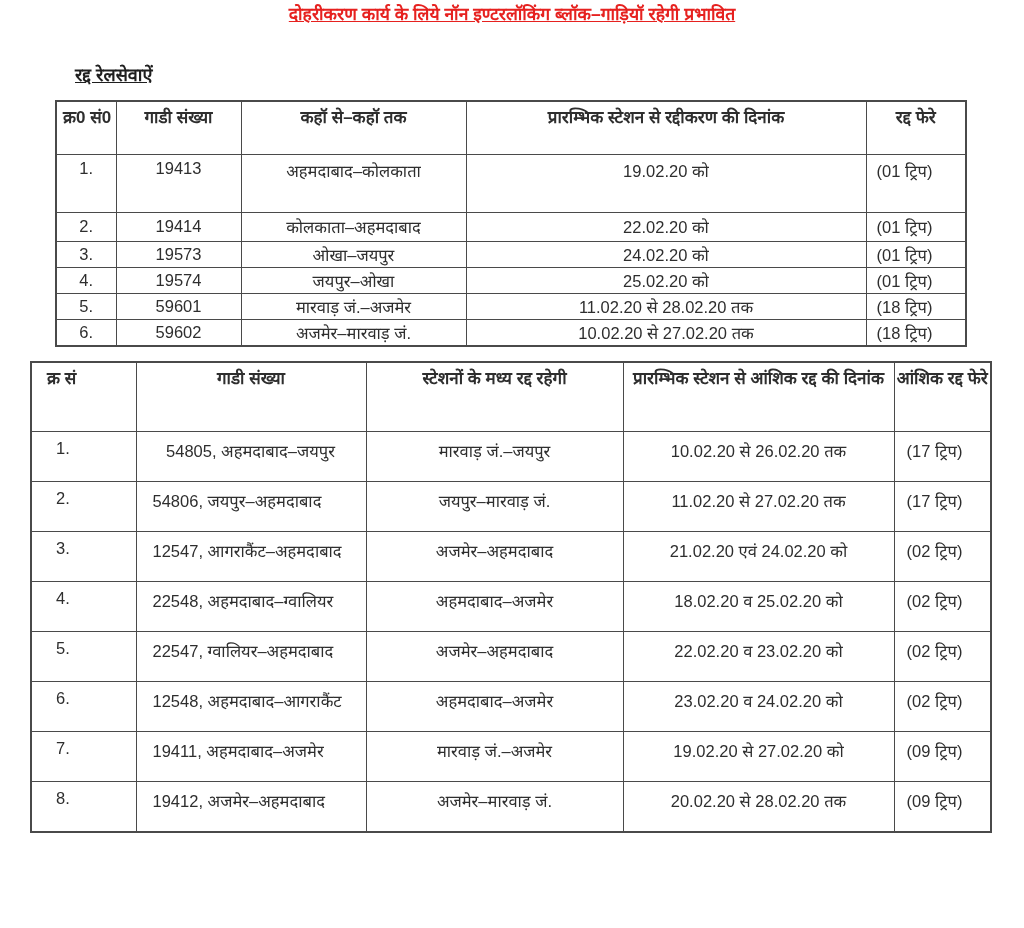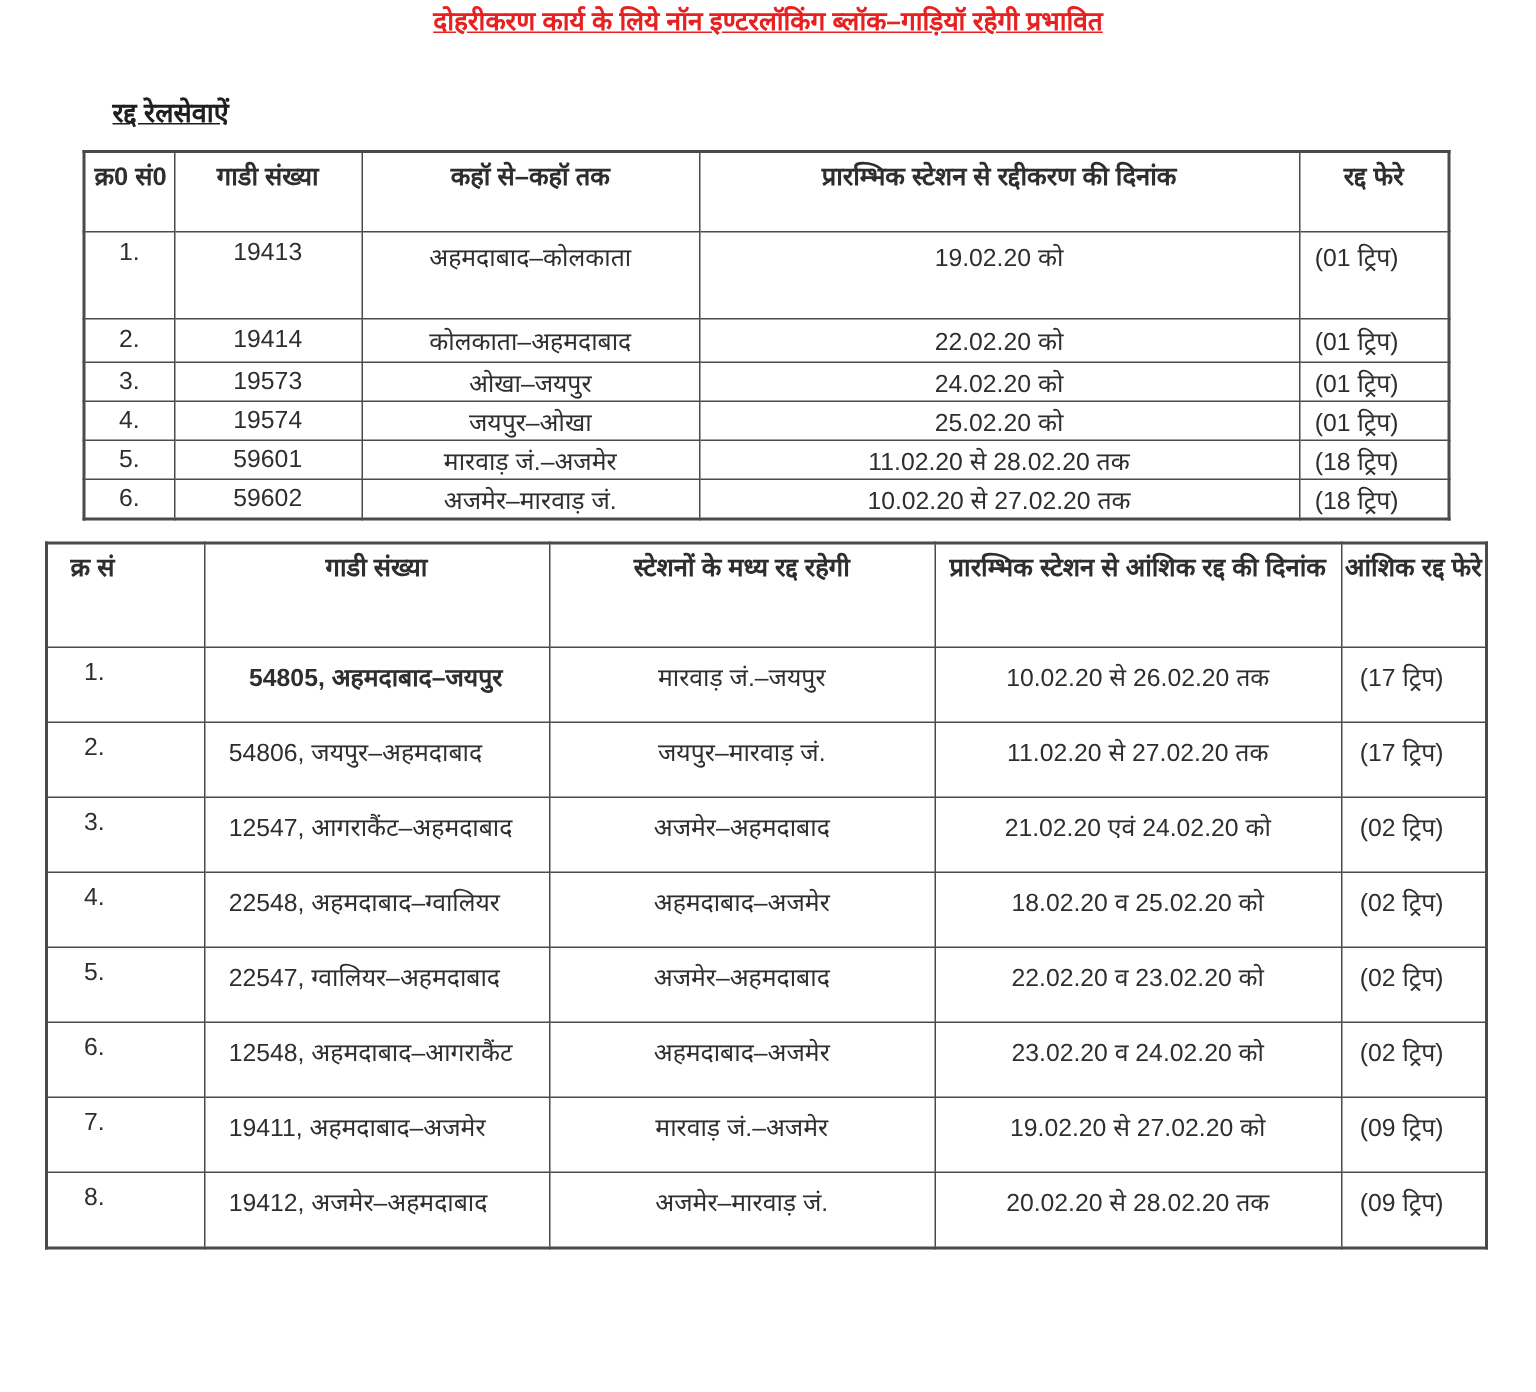--- a/index.html
+++ b/index.html
@@ -82,21 +82,21 @@
     line-height: 1.35;
   }
   #t2 th:first-child { text-align: left; padding-left: 15px; }
   #t2 tbody td {
     height: 41px;
     vertical-align: top;
     padding-top: 7px;
   }
   #t2 td:nth-child(1) { text-align: left; padding-left: 24px; }
   #t2 td:nth-child(2) { text-align: left; padding-left: 16px; }
-  #t2 tbody tr:first-child td:nth-child(2) { text-align: center; padding-left: 0; font-weight: bold; }
+  #t2 tbody tr:first-child td:nth-child(2) { text-align: center; padding-left: 0; }
   #t2 td:nth-child(3), #t2 td:nth-child(4) { text-align: center; }
   #t2 td:nth-child(5) { text-align: left; padding-left: 12px; }
 </style>
 </head>
 <body>
 
 <div class="page">
 
 
   <div class="subtitle">दोहरीकरण कार्य के लिये नॉन इण्टरलॉकिंग ब्लॉक–गाड़ियॉ रहेगी प्रभावित</div>

